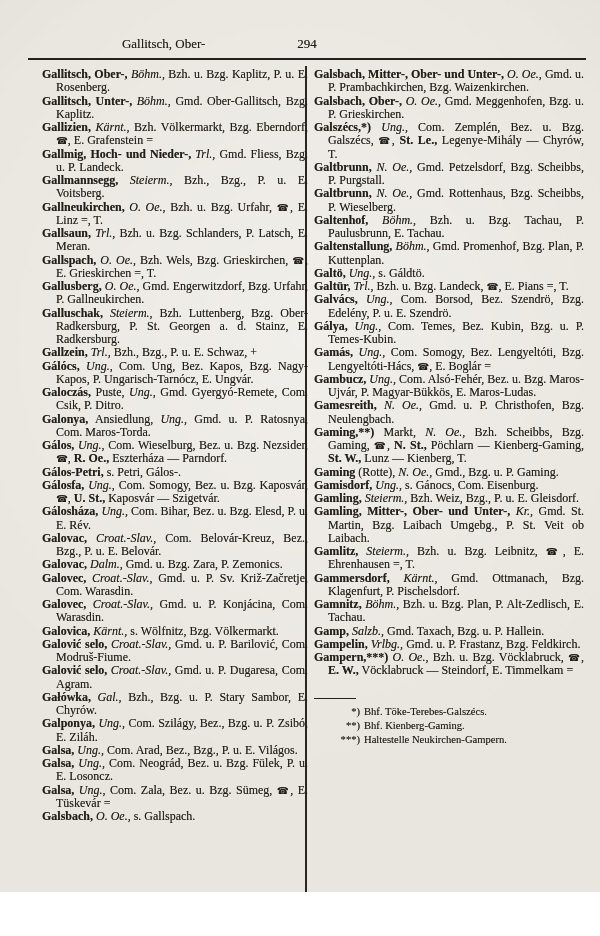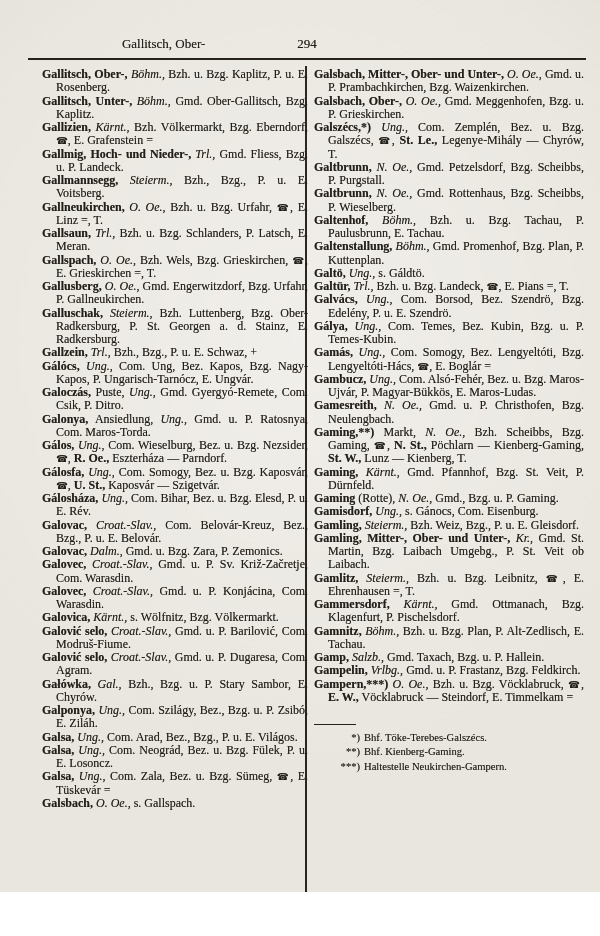--- a/index.html
+++ b/index.html
@@ -64,20 +64,21 @@
       <div class="entry"><span class="hw">Gallneukirchen,</span><span class="rg"> O. Oe.,</span><span class="tx"> Bzh. u. Bzg. Urfahr, </span><span class="posthorn">☎</span><span class="tx">, E. Linz =, T.</span></div>
       <div class="entry"><span class="hw">Gallsaun,</span><span class="rg"> Trl.,</span><span class="tx"> Bzh. u. Bzg. Schlanders, P. Latsch, E. Meran.</span></div>
       <div class="entry"><span class="hw">Gallspach,</span><span class="rg"> O. Oe.,</span><span class="tx"> Bzh. Wels, Bzg. Grieskirchen, </span><span class="posthorn">☎</span><span class="tx">, E. Grieskirchen =, T.</span></div>
       <div class="entry"><span class="hw">Gallusberg,</span><span class="rg"> O. Oe.,</span><span class="tx"> Gmd. Engerwitzdorf, Bzg. Urfahr, P. Gallneukirchen.</span></div>
       <div class="entry"><span class="hw">Galluschak,</span><span class="rg"> Steierm.,</span><span class="tx"> Bzh. Luttenberg, Bzg. Ober-Radkersburg, P. St. Georgen a. d. Stainz, E. Radkersburg.</span></div>
       <div class="entry"><span class="hw">Gallzein,</span><span class="rg"> Trl.,</span><span class="tx"> Bzh., Bzg., P. u. E. Schwaz, +</span></div>
       <div class="entry"><span class="hw">Gálócs,</span><span class="rg"> Ung.,</span><span class="tx"> Com. Ung, Bez. Kapos, Bzg. Nagy-Kapos, P. Ungarisch-Tarnócz, E. Ungvár.</span></div>
       <div class="entry"><span class="hw">Galoczás,</span><span class="tx"> Puste,</span><span class="rg"> Ung.,</span><span class="tx"> Gmd. Gyergyó-Remete, Com. Csik, P. Ditro.</span></div>
       <div class="entry"><span class="hw">Galonya,</span><span class="tx"> Ansiedlung,</span><span class="rg"> Ung.,</span><span class="tx"> Gmd. u. P. Ratosnya, Com. Maros-Torda.</span></div>
       <div class="entry"><span class="hw">Gálos,</span><span class="rg"> Ung.,</span><span class="tx"> Com. Wieselburg, Bez. u. Bzg. Nezsider, </span><span class="posthorn">☎</span><span class="tx">, </span><span class="hw">R. Oe.,</span><span class="tx"> Eszterháza — Parndorf.</span></div>
+      <div class="entry"><span class="hw">Gálos-Petri,</span><span class="tx"> s. Petri, Gálos-.</span></div>
       <div class="entry"><span class="hw">Gálosfa,</span><span class="rg"> Ung.,</span><span class="tx"> Com. Somogy, Bez. u. Bzg. Kaposvár, </span><span class="posthorn">☎</span><span class="tx">, </span><span class="hw">U. St.,</span><span class="tx"> Kaposvár — Szigetvár.</span></div>
       <div class="entry"><span class="hw">Gálosháza,</span><span class="rg"> Ung.,</span><span class="tx"> Com. Bihar, Bez. u. Bzg. Elesd, P. u. E. Rév.</span></div>
       <div class="entry"><span class="hw">Galovac,</span><span class="rg"> Croat.-Slav.,</span><span class="tx"> Com. Belovár-Kreuz, Bez., Bzg., P. u. E. Belovár.</span></div>
       <div class="entry"><span class="hw">Galovac,</span><span class="rg"> Dalm.,</span><span class="tx"> Gmd. u. Bzg. Zara, P. Zemonics.</span></div>
       <div class="entry"><span class="hw">Galovec,</span><span class="rg"> Croat.-Slav.,</span><span class="tx"> Gmd. u. P. Sv. Križ-Začretje, Com. Warasdin.</span></div>
       <div class="entry"><span class="hw">Galovec,</span><span class="rg"> Croat.-Slav.,</span><span class="tx"> Gmd. u. P. Konjácina, Com. Warasdin.</span></div>
       <div class="entry"><span class="hw">Galovica,</span><span class="rg"> Kärnt.,</span><span class="tx"> s. Wölfnitz, Bzg. Völkermarkt.</span></div>
       <div class="entry"><span class="hw">Galović selo,</span><span class="rg"> Croat.-Slav.,</span><span class="tx"> Gmd. u. P. Barilović, Com. Modruš-Fiume.</span></div>
       <div class="entry"><span class="hw">Galović selo,</span><span class="rg"> Croat.-Slav.,</span><span class="tx"> Gmd. u. P. Dugaresa, Com. Agram.</span></div>
       <div class="entry"><span class="hw">Gałówka,</span><span class="rg"> Gal.,</span><span class="tx"> Bzh., Bzg. u. P. Stary Sambor, E. Chyrów.</span></div>
@@ -98,21 +99,20 @@
         <div class="entry"><span class="hw">Galtenhof,</span><span class="rg"> Böhm.,</span><span class="tx"> Bzh. u. Bzg. Tachau, P. Paulusbrunn, E. Tachau.</span></div>
         <div class="entry"><span class="hw">Galtenstallung,</span><span class="rg"> Böhm.,</span><span class="tx"> Gmd. Promenhof, Bzg. Plan, P. Kuttenplan.</span></div>
         <div class="entry"><span class="hw">Galtö,</span><span class="rg"> Ung.,</span><span class="tx"> s. Gáldtö.</span></div>
         <div class="entry"><span class="hw">Galtür,</span><span class="rg"> Trl.,</span><span class="tx"> Bzh. u. Bzg. Landeck, </span><span class="posthorn">☎</span><span class="tx">, E. Pians =, T.</span></div>
         <div class="entry"><span class="hw">Galvács,</span><span class="rg"> Ung.,</span><span class="tx"> Com. Borsod, Bez. Szendrö, Bzg. Edelény, P. u. E. Szendrö.</span></div>
         <div class="entry"><span class="hw">Gálya,</span><span class="rg"> Ung.,</span><span class="tx"> Com. Temes, Bez. Kubin, Bzg. u. P. Temes-Kubin.</span></div>
         <div class="entry"><span class="hw">Gamás,</span><span class="rg"> Ung.,</span><span class="tx"> Com. Somogy, Bez. Lengyeltóti, Bzg. Lengyeltóti-Hács, </span><span class="posthorn">☎</span><span class="tx">, E. Boglár =</span></div>
         <div class="entry"><span class="hw">Gambucz,</span><span class="rg"> Ung.,</span><span class="tx"> Com. Alsó-Fehér, Bez. u. Bzg. Maros-Ujvár, P. Magyar-Bükkös, E. Maros-Ludas.</span></div>
         <div class="entry"><span class="hw">Gamesreith,</span><span class="rg"> N. Oe.,</span><span class="tx"> Gmd. u. P. Christhofen, Bzg. Neulengbach.</span></div>
         <div class="entry"><span class="hw">Gaming,**)</span><span class="tx"> Markt,</span><span class="rg"> N. Oe.,</span><span class="tx"> Bzh. Scheibbs, Bzg. Gaming, </span><span class="posthorn">☎</span><span class="tx">, </span><span class="hw">N. St.,</span><span class="tx"> Pöchlarn — Kienberg-Gaming, </span><span class="hw">St. W.,</span><span class="tx"> Lunz — Kienberg, T.</span></div>
-        <div class="entry"><span class="hw">Gaming,</span><span class="rg"> Kärnt.,</span><span class="tx"> Gmd. Pfannhof, Bzg. St. Veit, P. Dürnfeld.</span></div>
         <div class="entry"><span class="hw">Gaming</span><span class="tx"> (Rotte),</span><span class="rg"> N. Oe.,</span><span class="tx"> Gmd., Bzg. u. P. Gaming.</span></div>
         <div class="entry"><span class="hw">Gamisdorf,</span><span class="rg"> Ung.,</span><span class="tx"> s. Gánocs, Com. Eisenburg.</span></div>
         <div class="entry"><span class="hw">Gamling,</span><span class="rg"> Steierm.,</span><span class="tx"> Bzh. Weiz, Bzg., P. u. E. Gleisdorf.</span></div>
         <div class="entry"><span class="hw">Gamling, Mitter-, Ober- und Unter-,</span><span class="rg"> Kr.,</span><span class="tx"> Gmd. St. Martin, Bzg. Laibach Umgebg., P. St. Veit ob Laibach.</span></div>
         <div class="entry"><span class="hw">Gamlitz,</span><span class="rg"> Steierm.,</span><span class="tx"> Bzh. u. Bzg. Leibnitz, </span><span class="posthorn">☎</span><span class="tx">, E. Ehrenhausen =, T.</span></div>
         <div class="entry"><span class="hw">Gammersdorf,</span><span class="rg"> Kärnt.,</span><span class="tx"> Gmd. Ottmanach, Bzg. Klagenfurt, P. Pischelsdorf.</span></div>
         <div class="entry"><span class="hw">Gamnitz,</span><span class="rg"> Böhm.,</span><span class="tx"> Bzh. u. Bzg. Plan, P. Alt-Zedlisch, E. Tachau.</span></div>
         <div class="entry"><span class="hw">Gamp,</span><span class="rg"> Salzb.,</span><span class="tx"> Gmd. Taxach, Bzg. u. P. Hallein.</span></div>
         <div class="entry"><span class="hw">Gampelin,</span><span class="rg"> Vrlbg.,</span><span class="tx"> Gmd. u. P. Frastanz, Bzg. Feldkirch.</span></div>
         <div class="entry"><span class="hw">Gampern,***)</span><span class="rg"> O. Oe.,</span><span class="tx"> Bzh. u. Bzg. Vöcklabruck, </span><span class="posthorn">☎</span><span class="tx">, </span><span class="hw">E. W.,</span><span class="tx"> Vöcklabruck — Steindorf, E. Timmelkam =</span></div>

